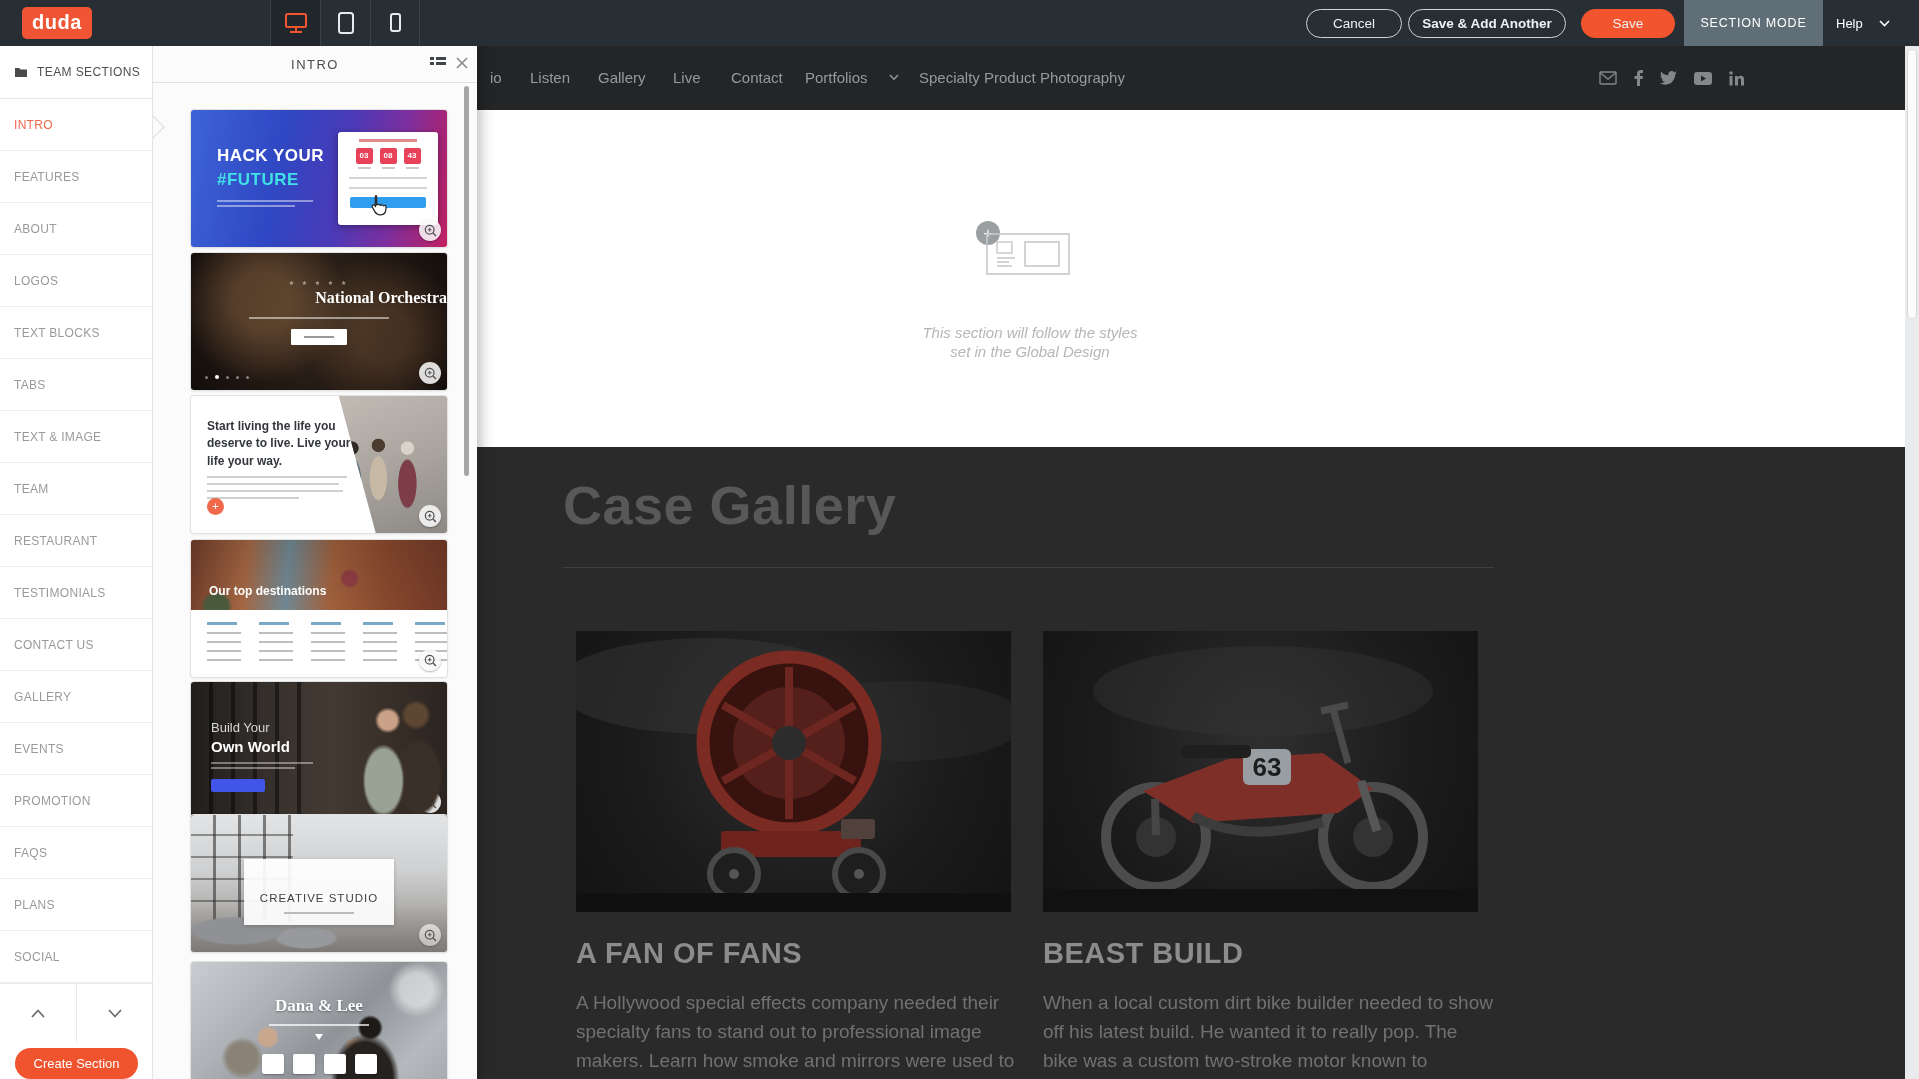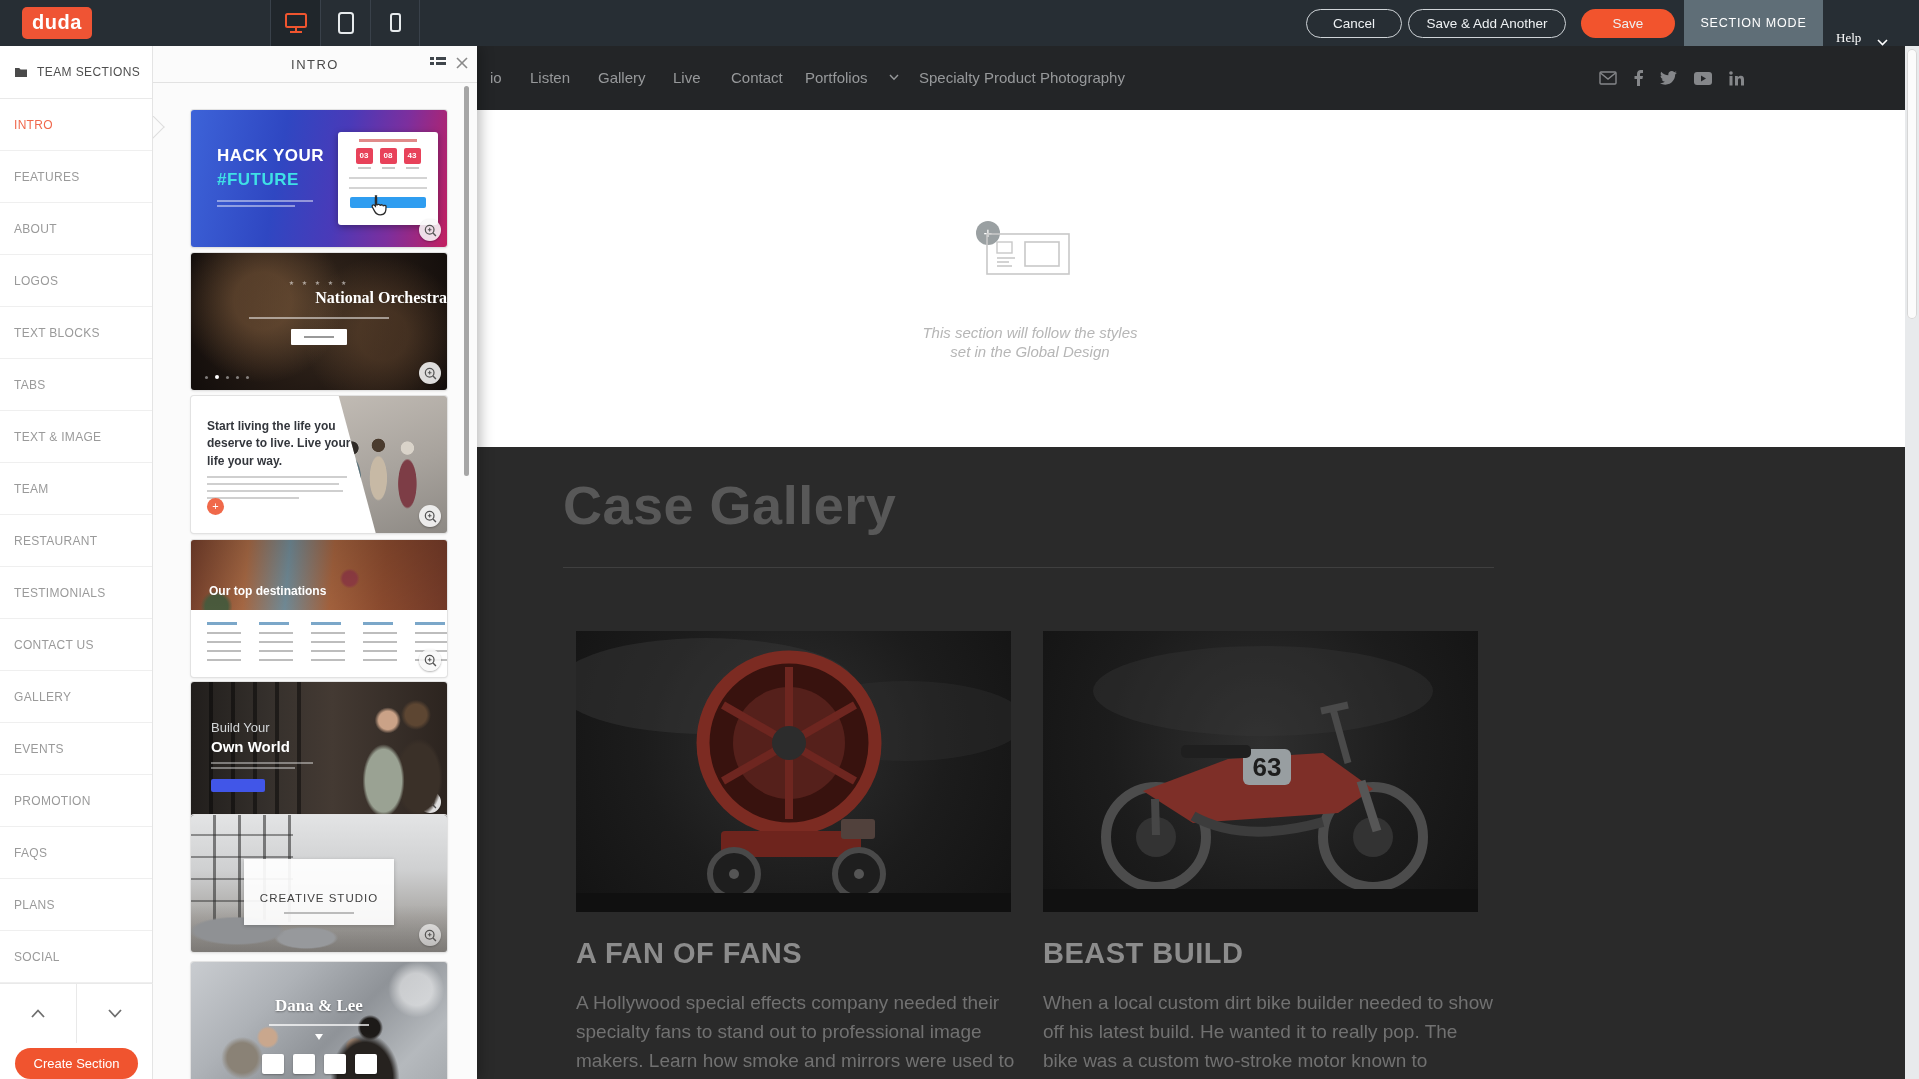--- a/index.html
+++ b/index.html
@@ -12,26 +12,26 @@
           border-radius:5px; color:#fff; font-weight:bold; font-size:20px; line-height:30px; letter-spacing:.5px; cursor:pointer;}
   .devices { position:absolute; left:270px; top:0; height:46px; display:flex; }
   .device { width:50px; height:46px; display:flex; align-items:center; justify-content:center;
             border-left:1px solid #39414a; cursor:pointer; }
   .device:last-child { border-right:1px solid #39414a; }
   .device.active { background:#20262b; }
   .pill { position:absolute; top:9px; height:29px; border-radius:15px; background:transparent;
           border:1px solid #cfd4d8; color:#eef1f3; font-size:13.5px; font-family:"Liberation Sans",sans-serif;
           cursor:pointer; }
   .pill.cancel { left:1306px; width:96px; }
-  .pill.saveadd { left:1408px; width:158px; }
+  .pill.saveadd { left:1408px; width:158px;font-weight:bold; }
   .pill.save { left:1581px; width:94px; background:#f2542d; border:none; }
   .mode-badge { position:absolute; left:1684px; top:0; width:139px; height:46px; background:#5f6e77;
                 color:#fff; font-size:12.5px; letter-spacing:.8px; display:flex; align-items:center; justify-content:center; }
-  .help { position:absolute; left:1836px; top:0; height:46px; display:flex; align-items:flex-end; gap:16px;
-          color:#fff; font-size:13px; cursor:pointer;font-family:Liberation Serif, serif; }
+  .help { position:absolute; left:1836px; top:0; height:46px; display:flex; align-items:center; gap:16px;
+          color:#fff; font-size:13px; cursor:pointer; }
 
   
   .sidebar { position:absolute; left:0; top:46px; width:153px; height:1033px; background:#fff;
              border-right:1px solid #e4e4e4; z-index:30; }
   .sb-header { height:53px; display:flex; align-items:center; gap:9px; padding-left:14px;
                border-bottom:1px solid #e9e9e9; color:#4f4f4f; font-size:12px; letter-spacing:.4px; }
   .sb-item { height:52px; line-height:52px; padding-left:14px; font-size:12px; letter-spacing:.3px;
              color:#9a9a9a; border-bottom:1px solid #efefef; cursor:pointer; }
   .sb-item.active { color:#f0684c; }
   .sb-navrow { position:absolute; left:0; top:937px; width:153px; height:60px; display:flex;

